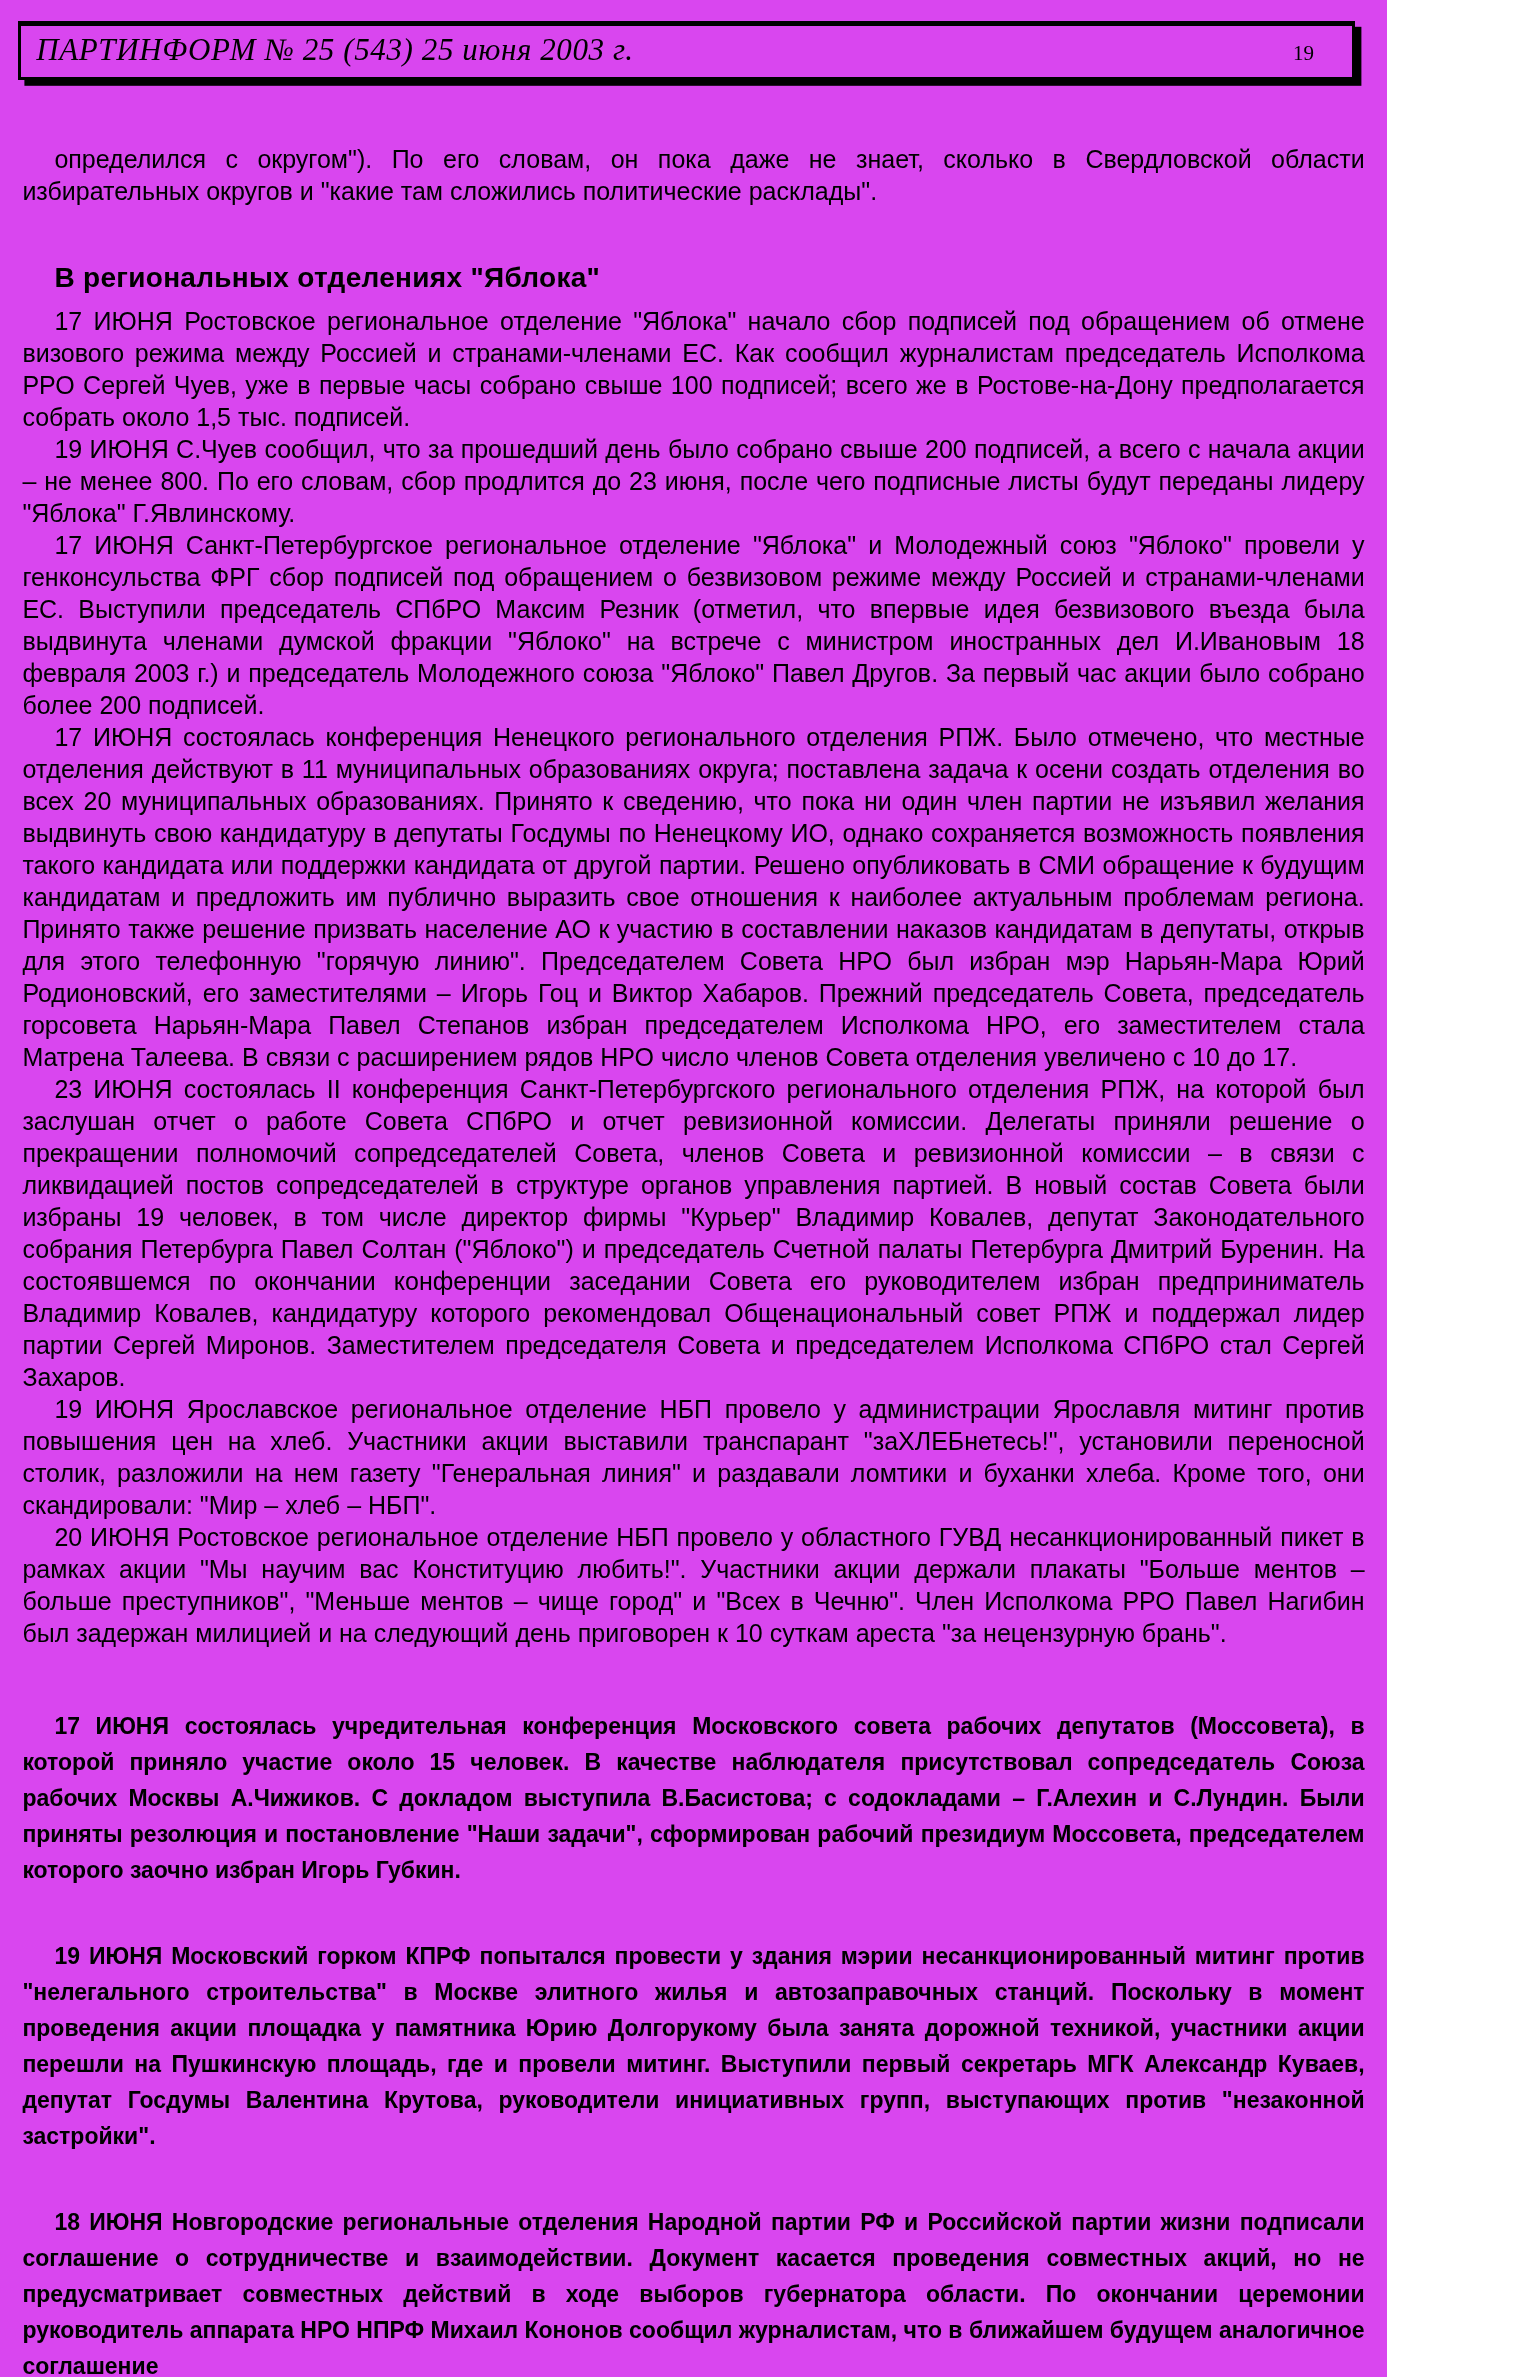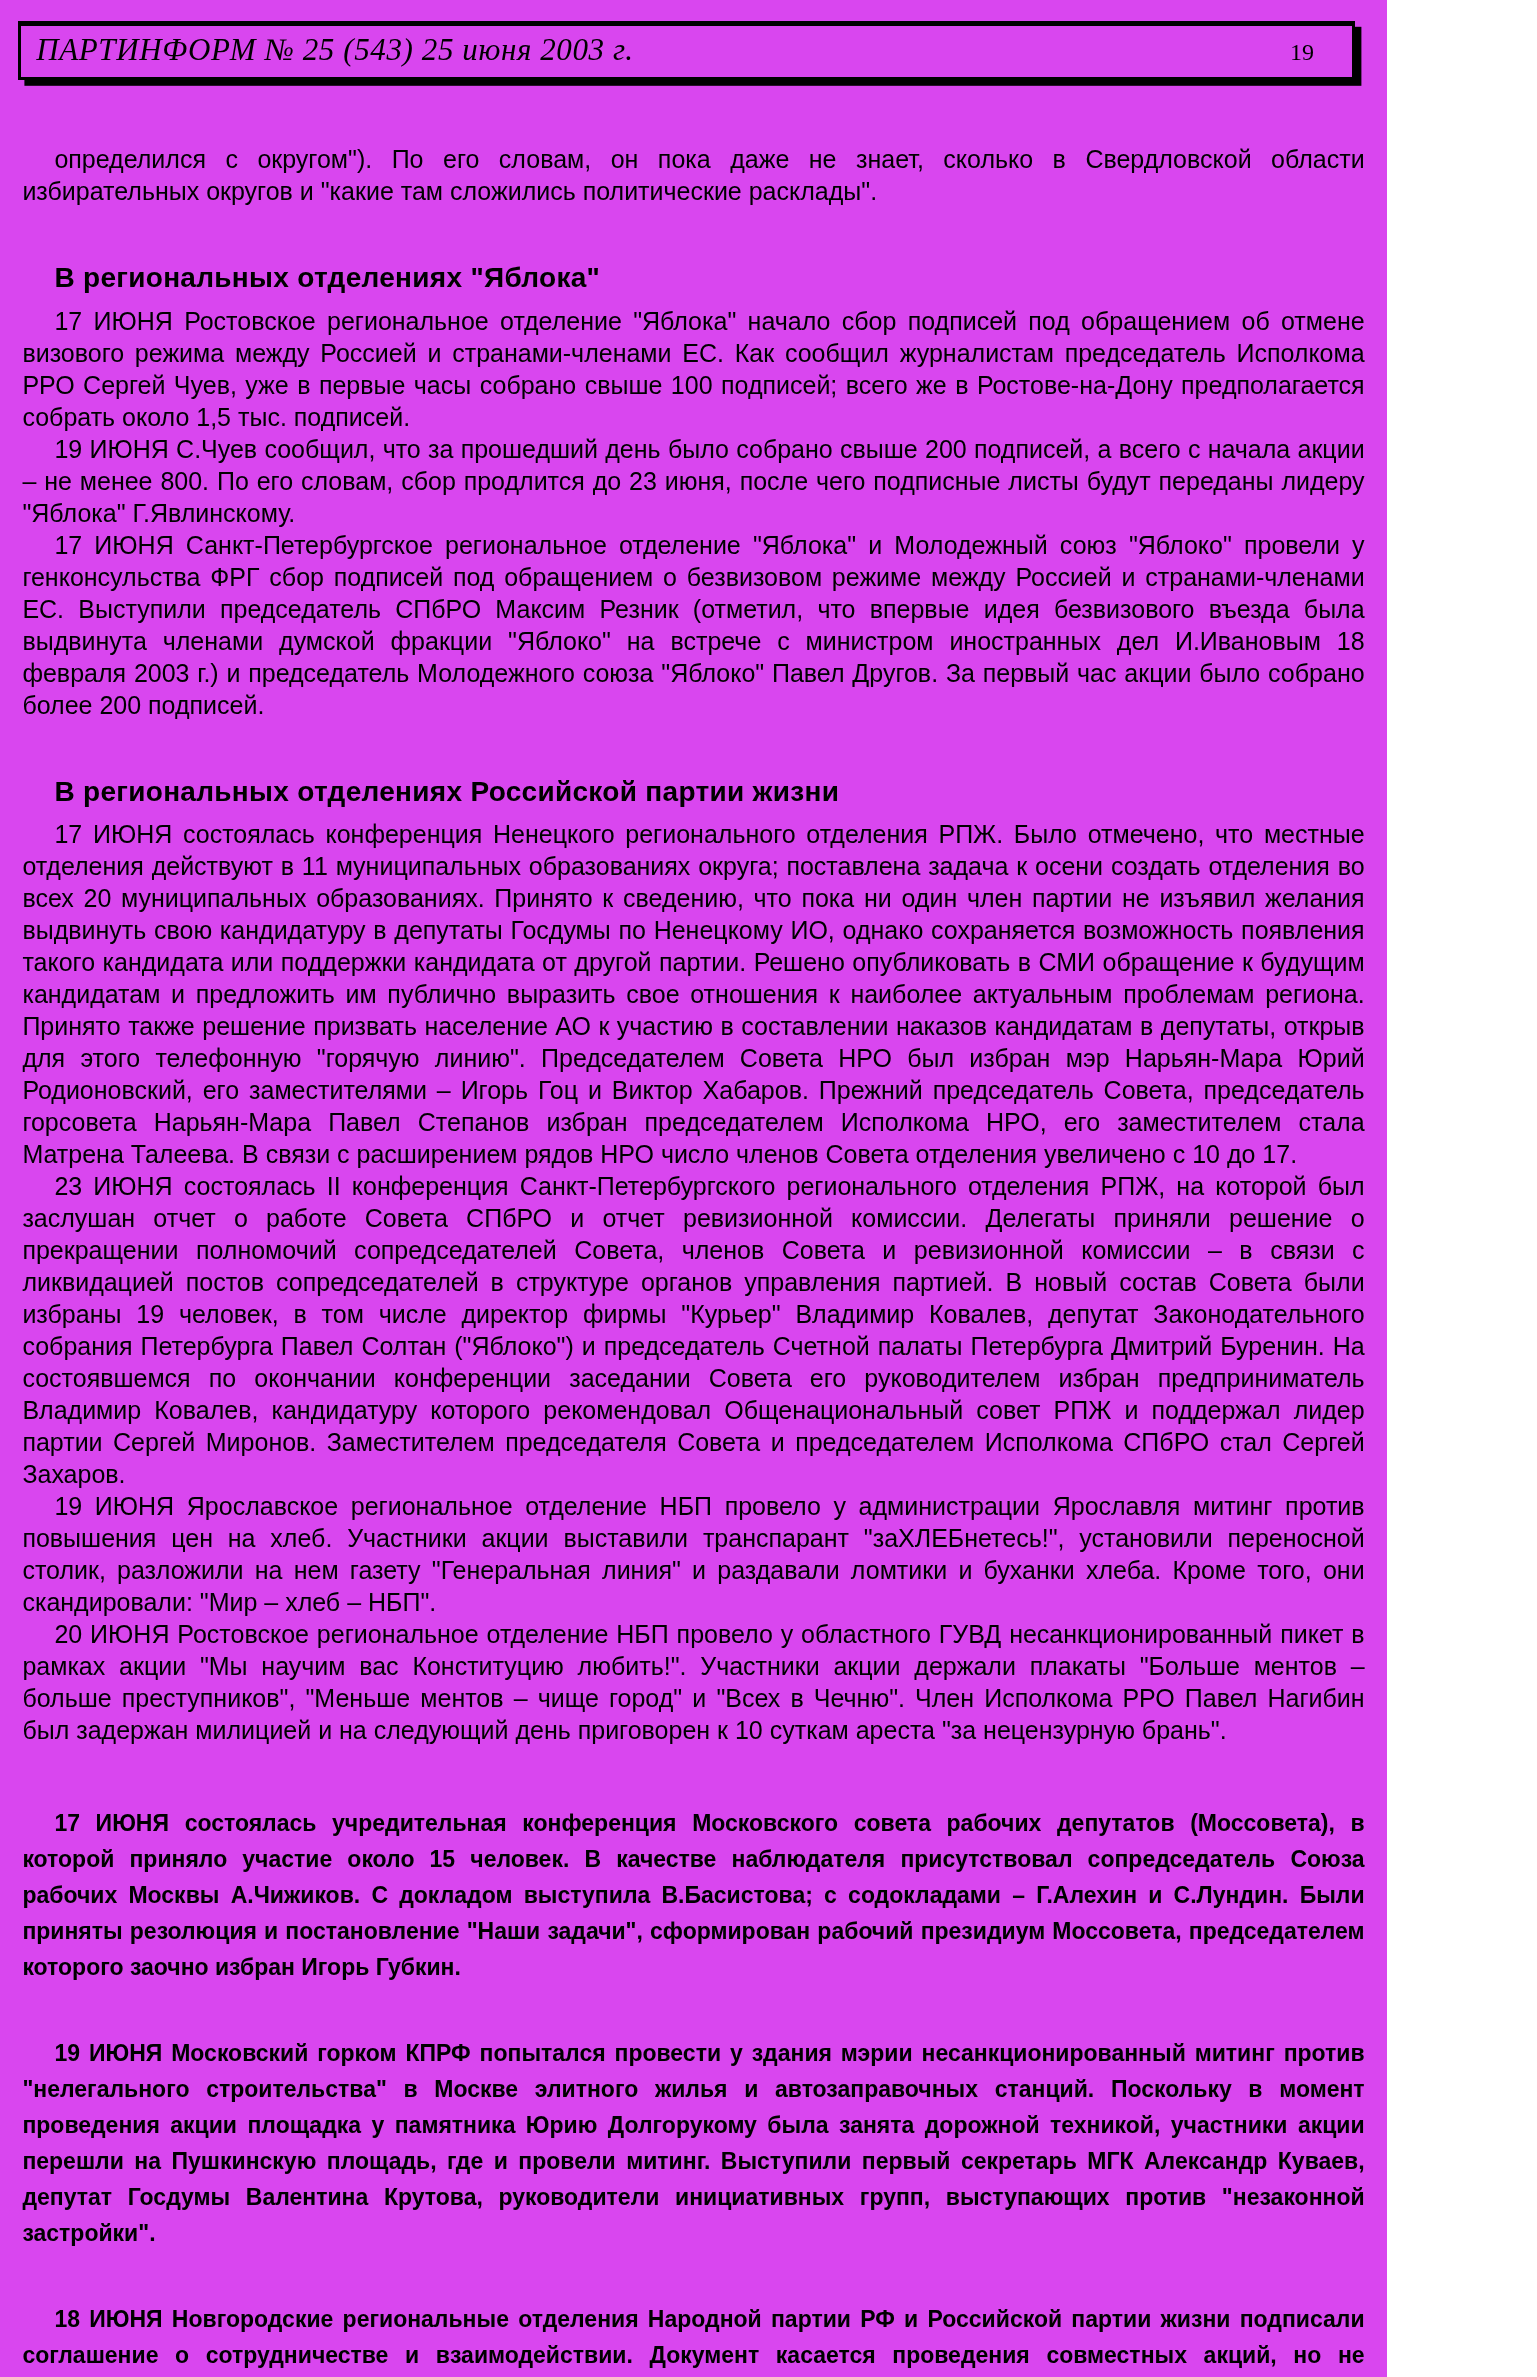--- a/index.html
+++ b/index.html
@@ -35,21 +35,21 @@
     align-items: baseline;
     font-family: "Liberation Serif", serif;
   }
   .header-title {
     font-style: italic;
     font-size: 31px;
     letter-spacing: 0.6px;
     white-space: nowrap;
   }
   .header-page {
-    font-size: 24px;
+    font-size: 21px;
     font-style: normal;
   }
   
   .content {
     margin-top: 63px;
   }
   p.body-par {
     font-size: 25px;
     line-height: 32px;
     text-align: justify;
@@ -88,21 +88,20 @@
 
   <div class="content">
 
     <p class="body-par">определился с округом"). По его словам, он пока даже не знает, сколько в Свердловской области избирательных округов и "какие там сложились политические расклады".</p>
 
     <h2 class="section-heading">В региональных отделениях "Яблока"</h2>
     <p class="body-par">17 ИЮНЯ Ростовское региональное отделение "Яблока" начало сбор подписей под обращением об отмене визового режима между Россией и странами-членами ЕС. Как сообщил журналистам председатель Исполкома РРО Сергей Чуев, уже в первые часы собрано свыше 100 подписей; всего же в Ростове-на-Дону предполагается собрать около 1,5 тыс. подписей.</p>
     <p class="body-par">19 ИЮНЯ С.Чуев сообщил, что за прошедший день было собрано свыше 200 подписей, а всего с начала акции – не менее 800. По его словам, сбор продлится до 23 июня, после чего подписные листы будут переданы лидеру "Яблока" Г.Явлинскому.</p>
     <p class="body-par">17 ИЮНЯ Санкт-Петербургское региональное отделение "Яблока" и Молодежный союз "Яблоко" провели у генконсульства ФРГ сбор подписей под обращением о безвизовом режиме между Россией и странами-членами ЕС. Выступили председатель СПбРО Максим Резник (отметил, что впервые идея безвизового въезда была выдвинута членами думской фракции "Яблоко" на встрече с министром иностранных дел И.Ивановым 18 февраля 2003 г.) и председатель Молодежного союза "Яблоко" Павел Другов. За первый час акции было собрано более 200 подписей.</p>
 
-    <h2 class="section-heading">В региональных отделениях Российской партии жизни</h2>
     <p class="body-par">17 ИЮНЯ состоялась конференция Ненецкого регионального отделения РПЖ. Было отмечено, что местные отделения действуют в 11 муниципальных образованиях округа; поставлена задача к осени создать отделения во всех 20 муниципальных образованиях. Принято к сведению, что пока ни один член партии не изъявил желания выдвинуть свою кандидатуру в депутаты Госдумы по Ненецкому ИО, однако сохраняется возможность появления такого кандидата или поддержки кандидата от другой партии. Решено опубликовать в СМИ обращение к будущим кандидатам и предложить им публично выразить свое отношения к наиболее актуальным проблемам региона. Принято также решение призвать население АО к участию в составлении наказов кандидатам в депутаты, открыв для этого телефонную "горячую линию". Председателем Совета НРО был избран мэр Нарьян-Мара Юрий Родионовский, его заместителями – Игорь Гоц и Виктор Хабаров. Прежний председатель Совета, председатель горсовета Нарьян-Мара Павел Степанов избран председателем Исполкома НРО, его заместителем стала Матрена Талеева. В связи с расширением рядов НРО число членов Совета отделения увеличено с 10 до 17.</p>
     <p class="body-par">23 ИЮНЯ состоялась II конференция Санкт-Петербургского регионального отделения РПЖ, на которой был заслушан отчет о работе Совета СПбРО и отчет ревизионной комиссии. Делегаты приняли решение о прекращении полномочий сопредседателей Совета, членов Совета и ревизионной комиссии – в связи с ликвидацией постов сопредседателей в структуре органов управления партией. В новый состав Совета были избраны 19 человек, в том числе директор фирмы "Курьер" Владимир Ковалев, депутат Законодательного собрания Петербурга Павел Солтан ("Яблоко") и председатель Счетной палаты Петербурга Дмитрий Буренин. На состоявшемся по окончании конференции заседании Совета его руководителем избран предприниматель Владимир Ковалев, кандидатуру которого рекомендовал Общенациональный совет РПЖ и поддержал лидер партии Сергей Миронов. Заместителем председателя Совета и председателем Исполкома СПбРО стал Сергей Захаров.</p>
 
     <p class="body-par">19 ИЮНЯ Ярославское региональное отделение НБП провело у администрации Ярославля митинг против повышения цен на хлеб. Участники акции выставили транспарант "заХЛЕБнетесь!", установили переносной столик, разложили на нем газету "Генеральная линия" и раздавали ломтики и буханки хлеба. Кроме того, они скандировали: "Мир – хлеб – НБП".</p>
     <p class="body-par">20 ИЮНЯ Ростовское региональное отделение НБП провело у областного ГУВД несанкционированный пикет в рамках акции "Мы научим вас Конституцию любить!". Участники акции держали плакаты "Больше ментов – больше преступников", "Меньше ментов – чище город" и "Всех в Чечню". Член Исполкома РРО Павел Нагибин был задержан милицией и на следующий день приговорен к 10 суткам ареста "за нецензурную брань".</p>
 
     <p class="bold-par first">17 ИЮНЯ состоялась учредительная конференция Московского совета рабочих депутатов (Моссовета), в которой приняло участие около 15 человек. В качестве наблюдателя присутствовал сопредседатель Союза рабочих Москвы А.Чижиков. С докладом выступила В.Басистова; с содокладами – Г.Алехин и С.Лундин. Были приняты резолюция и постановление "Наши задачи", сформирован рабочий президиум Моссовета, председателем которого заочно избран Игорь Губкин.</p>
     <p class="bold-par">19 ИЮНЯ Московский горком КПРФ попытался провести у здания мэрии несанкционированный митинг против "нелегального строительства" в Москве элитного жилья и автозаправочных станций. Поскольку в момент проведения акции площадка у памятника Юрию Долгорукому была занята дорожной техникой, участники акции перешли на Пушкинскую площадь, где и провели митинг. Выступили первый секретарь МГК Александр Куваев, депутат Госдумы Валентина Крутова, руководители инициативных групп, выступающих против "незаконной застройки".</p>
     <p class="bold-par">18 ИЮНЯ Новгородские региональные отделения Народной партии РФ и Российской партии жизни подписали соглашение о сотрудничестве и взаимодействии. Документ касается проведения совместных акций, но не предусматривает совместных действий в ходе выборов губернатора области. По окончании церемонии руководитель аппарата НРО НПРФ Михаил Кононов сообщил журналистам, что в ближайшем будущем аналогичное соглашение</p>
 

